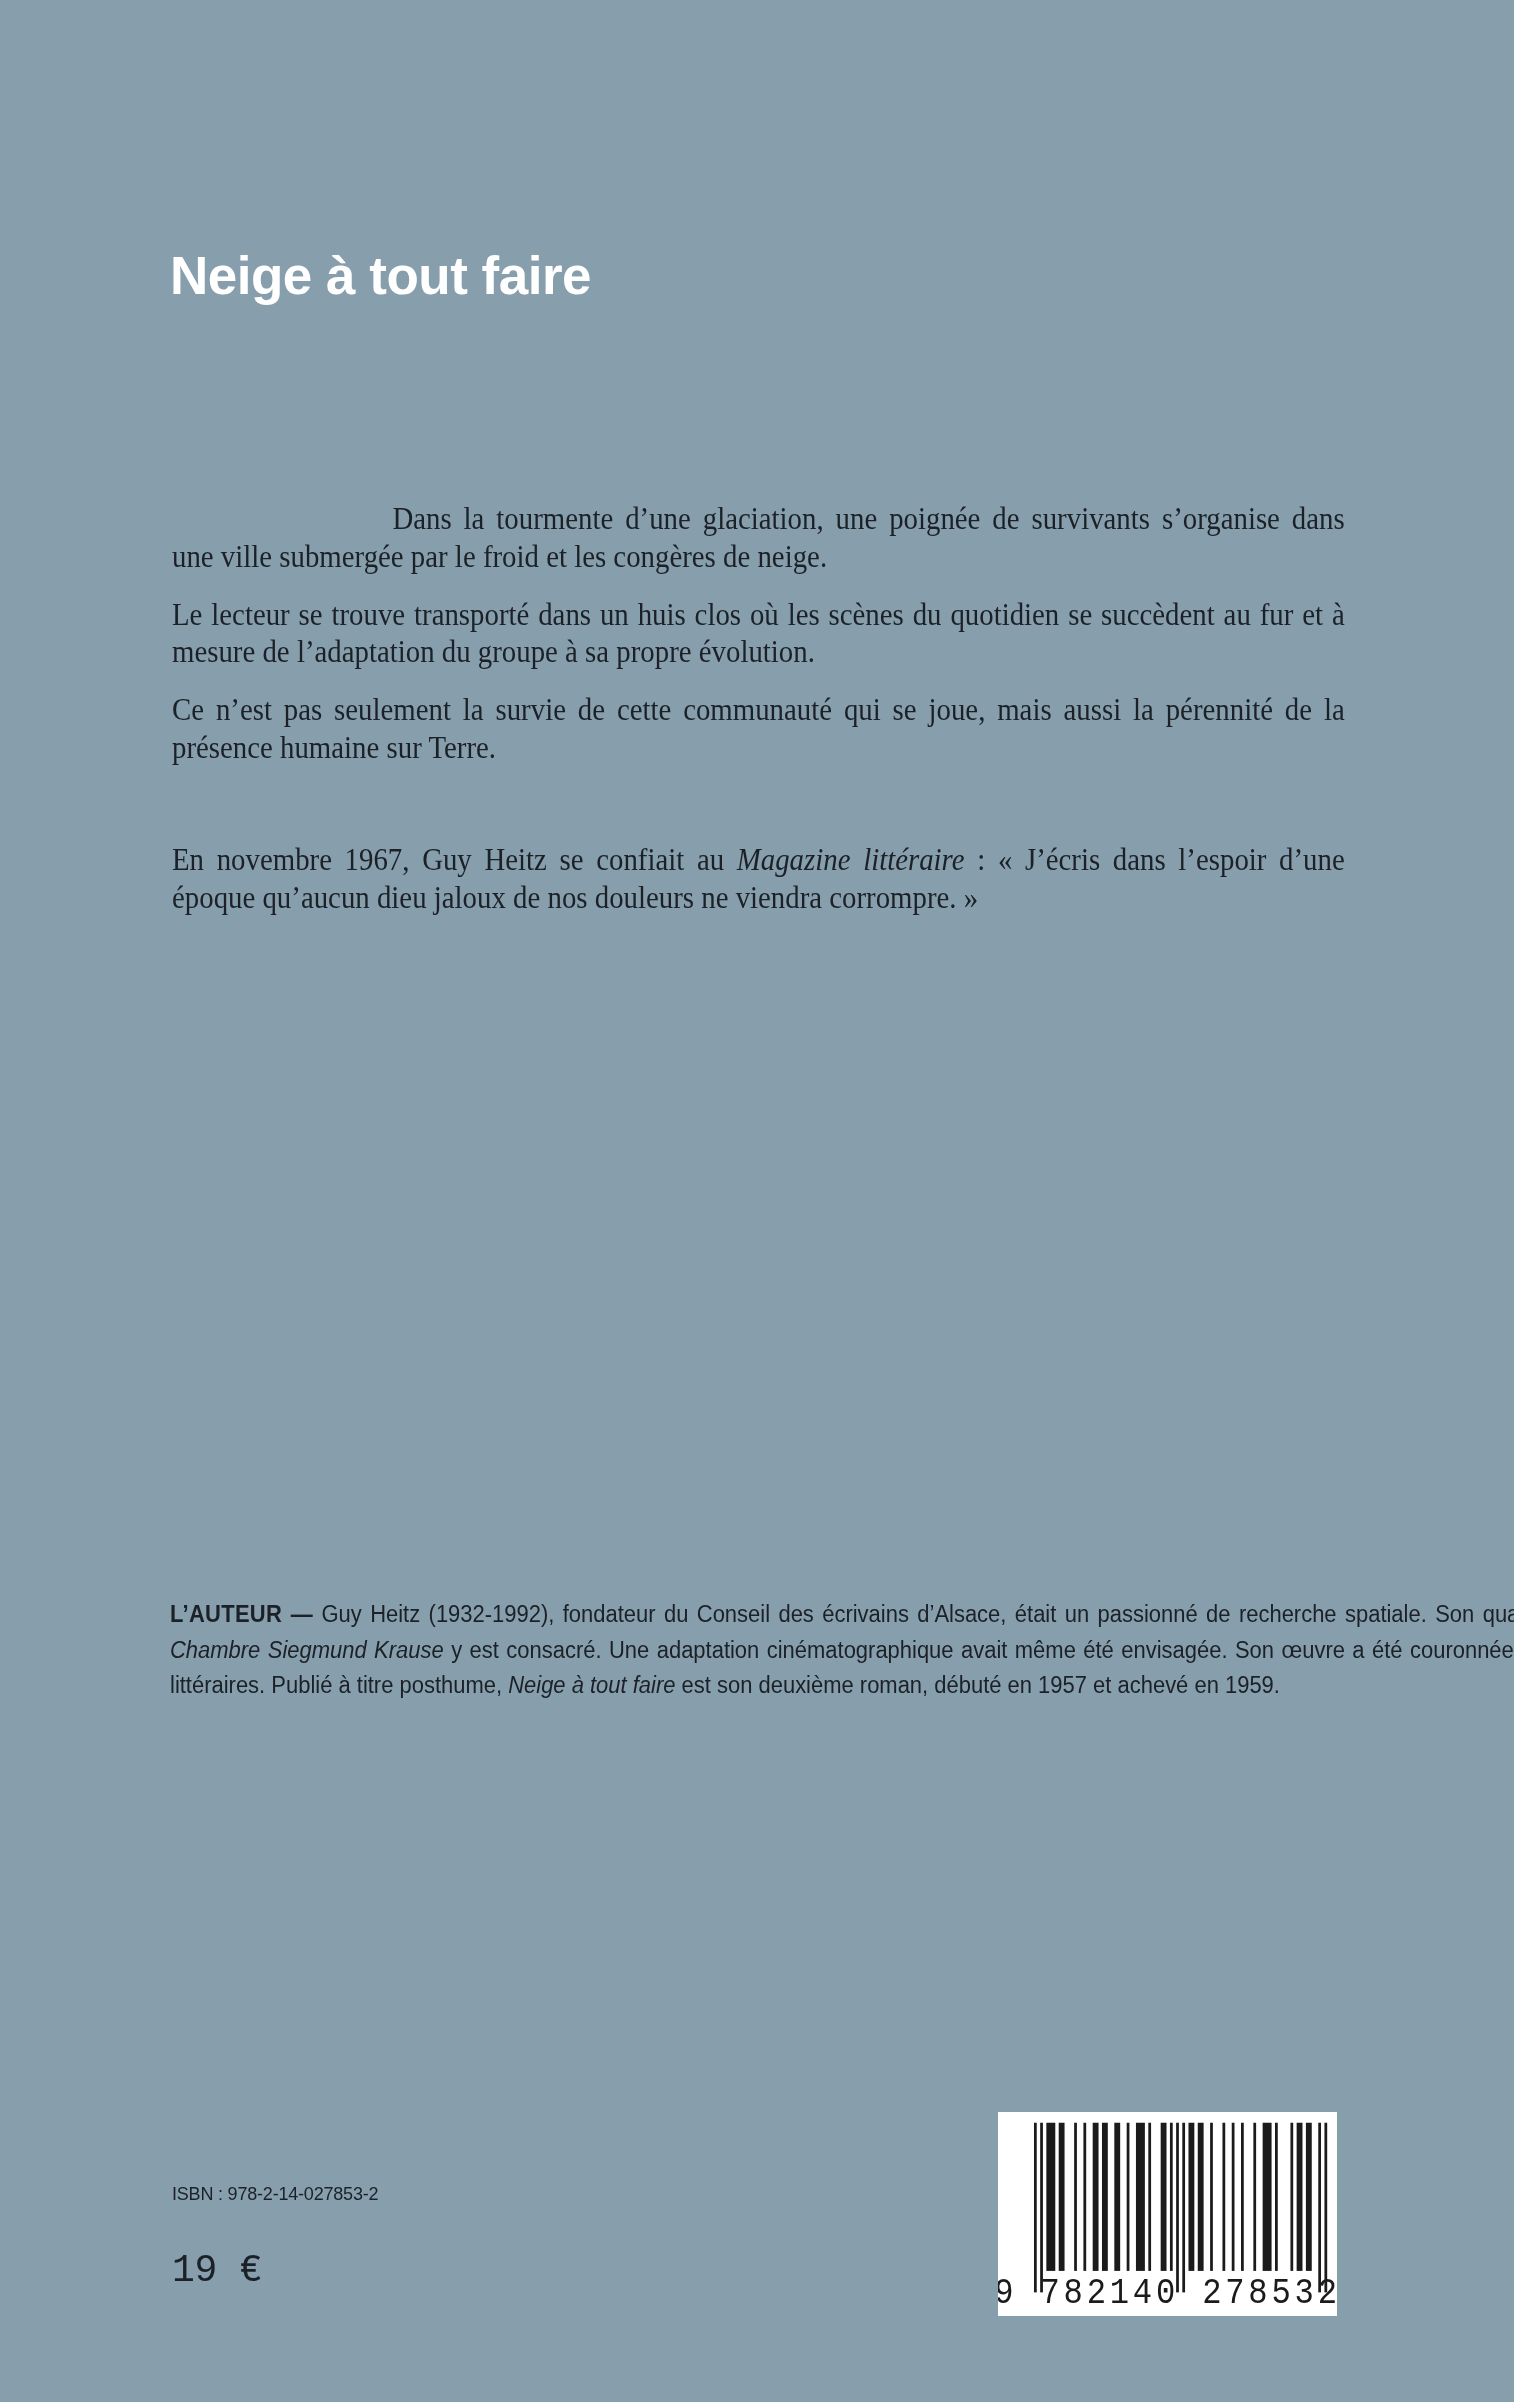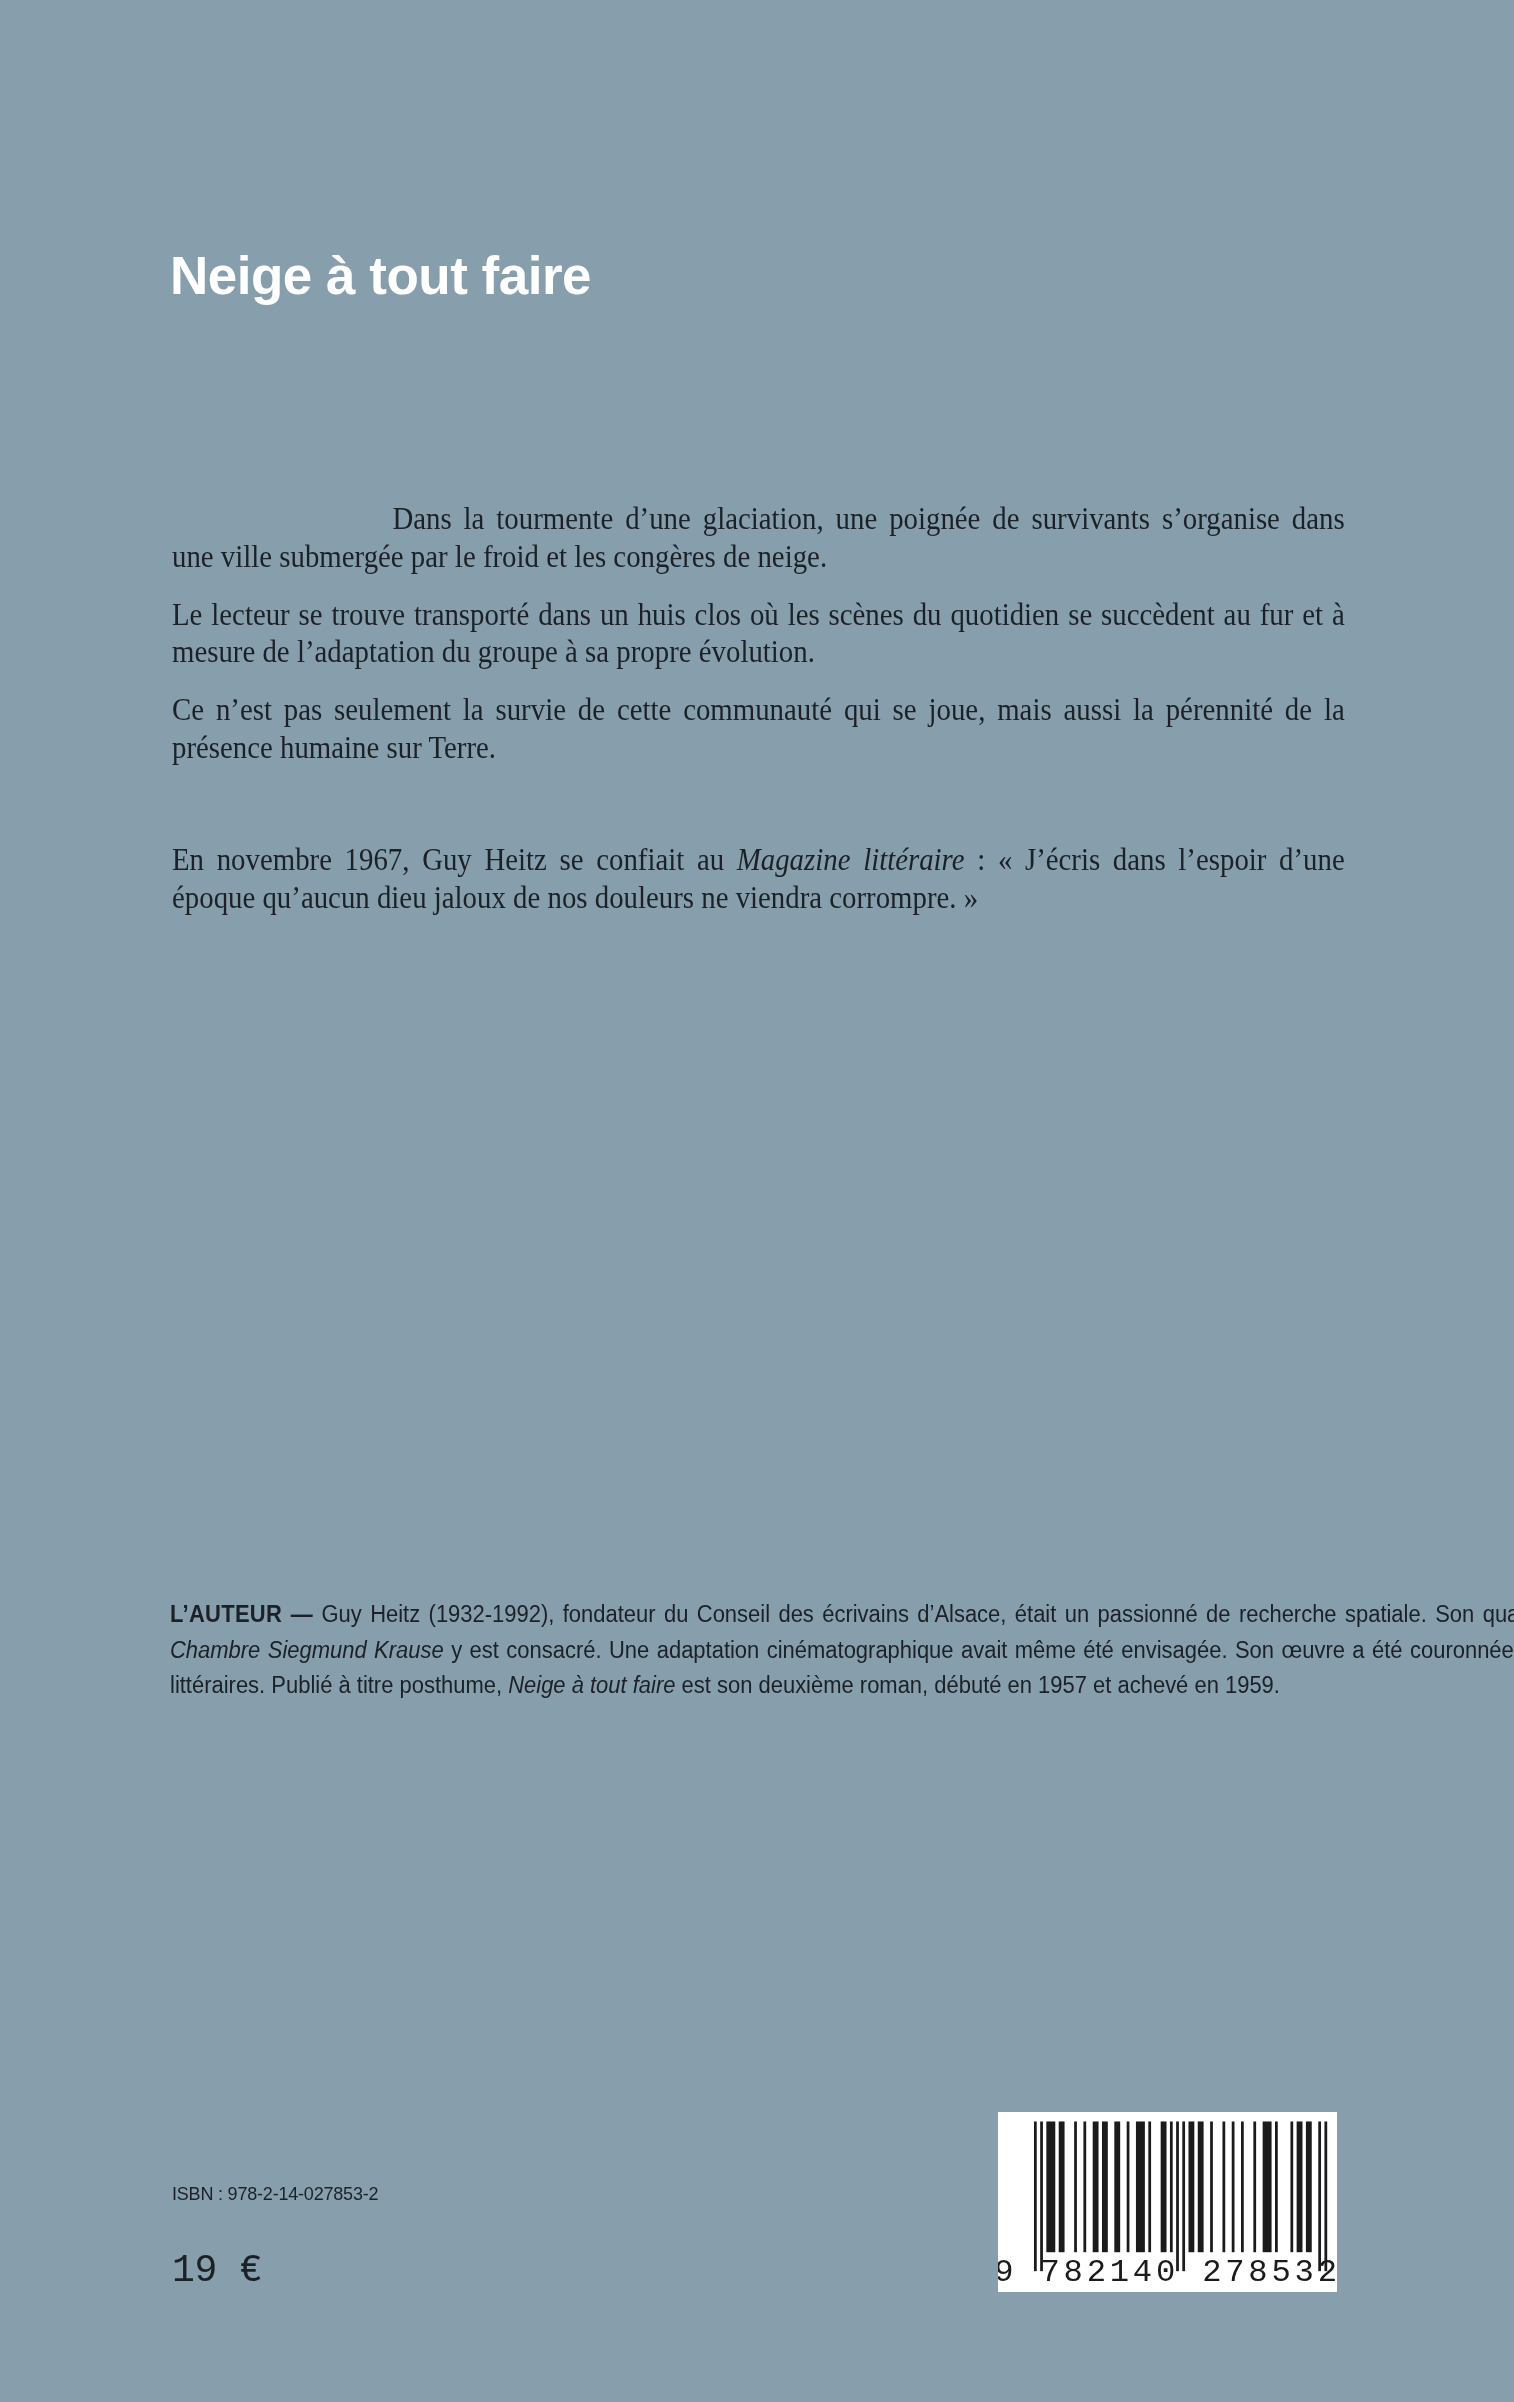--- a/index.html
+++ b/index.html
@@ -121,21 +121,21 @@
     letter-spacing: -0.3px;
     text-align: center;
   }
 
   
   .barcode-box {
     position: absolute;
     left: 998px;
     top: 2112px;
     width: 339px;
-    height: 180px;
+    height: 204px;
     background: #ffffff;
     box-sizing: border-box;
   }
   .barcode-box svg {
     display: block;
     width: 100%;
     height: 100%;
   }
 </style>
 </head>

